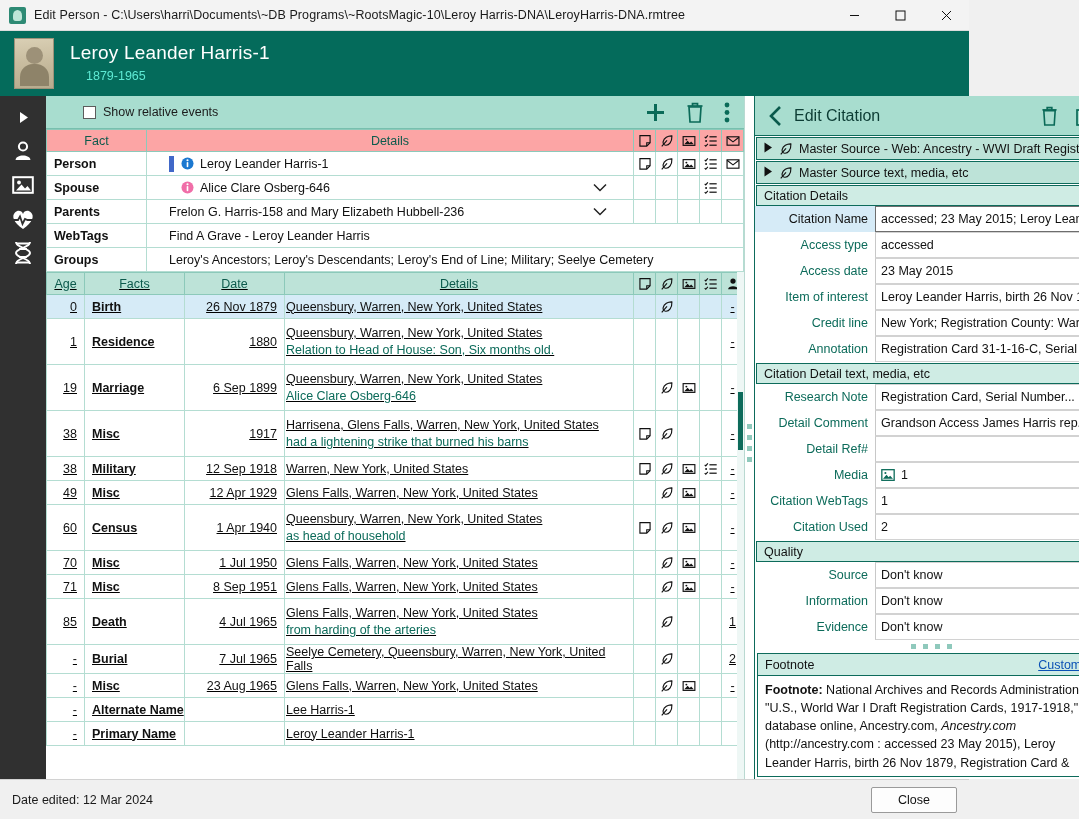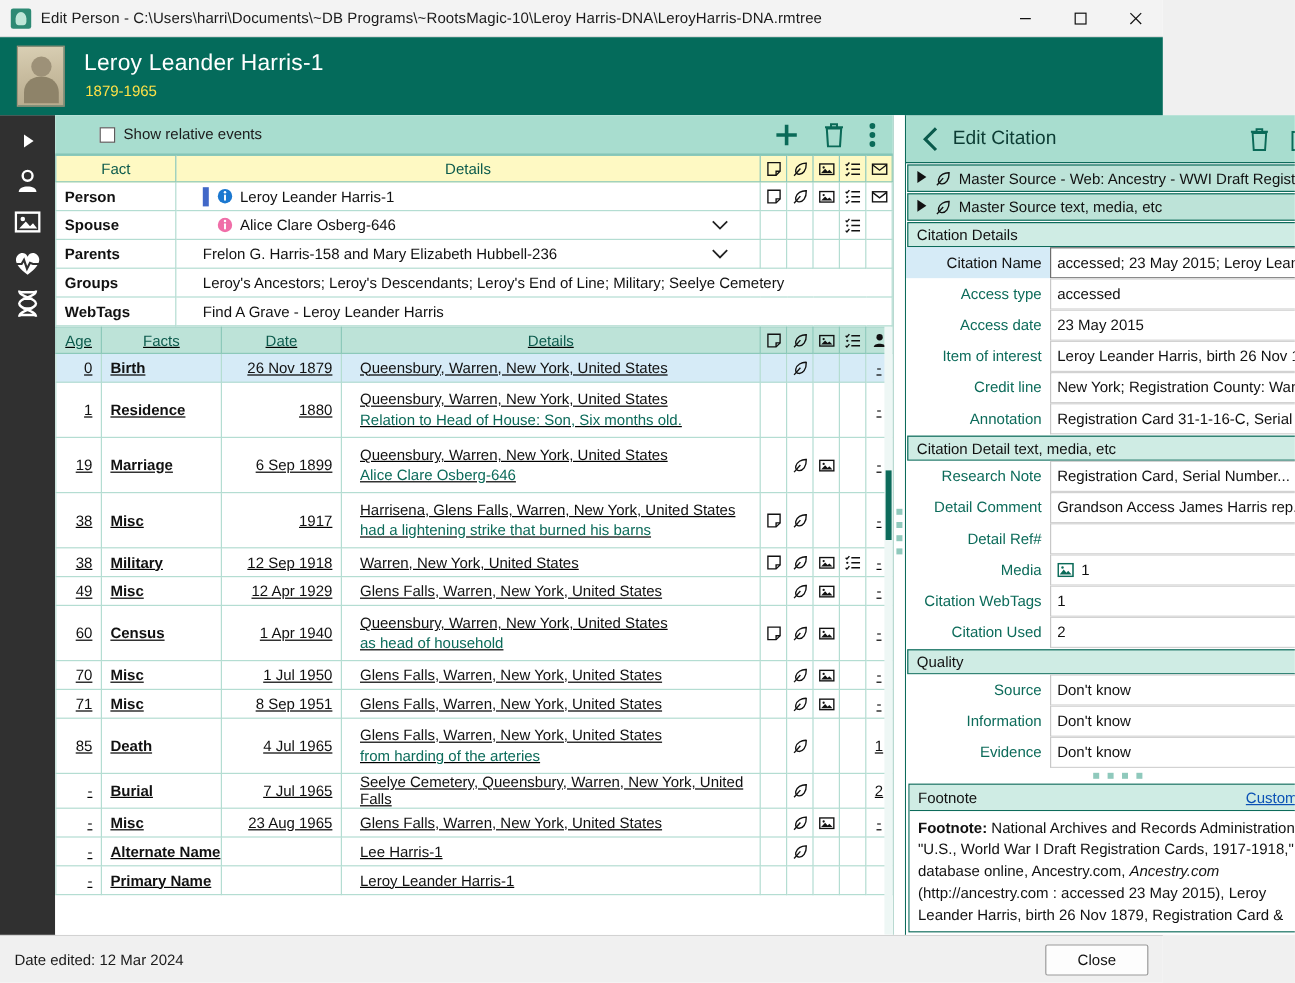--- a/index.html
+++ b/index.html
@@ -33,21 +33,21 @@
     width:40px;height:51px;margin-left:14px;margin-right:16px;
     background:linear-gradient(175deg,#d9cfb4 0%,#c9bda0 45%,#b7ab8e 100%);
     border:1px solid #9d927a; position:relative; overflow:hidden; flex:0 0 auto;
   }
   .portrait:before{content:"";position:absolute;left:11px;top:8px;width:17px;height:17px;
     border-radius:50%;background:#9d9178;}
   .portrait:after{content:"";position:absolute;left:5px;top:25px;width:29px;height:22px;
     border-radius:13px 13px 0 0;background:#8e8369;}
   .ph-text{ line-height:1.1; }
   .ph-name{ font-size:19px; color:#ffffff; font-weight:400; letter-spacing:0.2px; }
-  .ph-dates{ font-size:12.5px; color:#fde047; margin-top:6px; margin-left:1px;}
+  .ph-dates{ font-size:12.5px; color:#5eead4; margin-top:6px; margin-left:16px;}
 
   
   .body-row{ display:flex; height:683px; }
 
   
   .rail{ width:46px; background:#303030; flex:0 0 auto; padding-top:4px; }
   .rail-item{ height:34px; display:flex;align-items:center;justify-content:center;}
   .rail-item svg{ fill:#ffffff; }
 
   
@@ -59,40 +59,40 @@
   }
   .chk{ width:13px;height:13px;border:1px solid #5c5c5c;background:#fff;
         display:inline-block; margin-right:7px; }
   .fact-toolbar .lbl{ font-size:12.5px; color:#1b1b1b;text-align:center; }
   .tb-actions{ margin-left:auto; display:flex; align-items:center; gap:20px; padding-right:14px;}
   .tb-actions span{ display:flex;align-items:center;justify-content:center;cursor:pointer;}
   .tb-actions svg{ display:block; }
 
   
   table.grid{ width:100%; border-collapse:collapse; table-layout:fixed; }
-  .hdr td{ background:#fef9c3; color:#0c5a4c; font-size:12.5px; text-align:center;
+  .hdr td{ background:#fca5a5; color:#0c5a4c; font-size:12.5px; text-align:center;
            height:22px; border:1px solid #8cc9ba; }
   .sumrow td{ height:24px; font-size:12.5px; color:#111; border:1px solid #b4ddd2;
               padding:0 22px; vertical-align:middle;}
   .sumrow td.lab{ font-weight:bold; padding-left:7px; }
   .ic-col{ width:22px; text-align:center; padding:0 !important; }
   .icon-cell svg{ display:block; margin:0 auto; }
 
   
   .facts-wrap{ flex:1; overflow:hidden; position:relative;text-decoration:underline; }
   table.facts{ width:100%; border-collapse:collapse; table-layout:fixed; }
   table.facts th{
     background:#bde3d8; color:#0c5a4c; font-size:12.5px; font-weight:400;
     height:22px; border:1px solid #8cc9ba;
   }
   table.facts td{ border:1px solid #b4ddd2; font-size:12.5px; color:#111; vertical-align:middle; }
   td.age{ text-align:right; padding-right:7px; width:38px;}
   td.fct{ font-weight:bold; padding-left:7px; width:100px;}
   td.dt{ text-align:right; padding-right:7px; width:100px;}
-  td.det{ padding-left:15px; }
+  td.det{ padding-left:1px; }
   td.det .sub{ color:#0c6b5a; display:block; margin-top:3px; }
   tr.sel td{ background:#d6ebf7; }
   td.cnt{ text-align:center; width:22px; }
 
   .vsplit{ width:9px; background:#fff; position:relative; flex:0 0 auto;}
   .vsplit .dots{ position:absolute; left:2px; top:328px; }
   .vsplit .dots i{ display:block;width:5px;height:5px;background:#8fc9bc;margin-bottom:6px;}
 
   
   .lscroll{ position:absolute; right:0; top:0; width:7px; height:100%; background:#eef7f5;}
@@ -403,32 +403,32 @@
                   </span>
                 </div>
               </td>
               <td class="ic-col icon-cell"></td>
               <td class="ic-col icon-cell"></td>
               <td class="ic-col icon-cell"></td>
               <td class="ic-col icon-cell"></td>
               <td class="ic-col icon-cell"></td>
             </tr>
             <tr class="sumrow">
+              <td class="lab">WebTags</td>
+              <td colspan="6">
+                <div style="display:flex;align-items:center;">
+                  <span>Find A Grave - Leroy Leander Harris</span>
+                </div>
+              </td>
+            </tr>
+            <tr class="sumrow">
               <td class="lab">Groups</td>
               <td colspan="6">
                 <div style="display:flex;align-items:center;">
                   <span>Leroy's Ancestors; Leroy's Descendants; Leroy's End of Line; Military; Seelye Cemetery</span>
-                </div>
-              </td>
-            </tr>
-            <tr class="sumrow">
-              <td class="lab">WebTags</td>
-              <td colspan="6">
-                <div style="display:flex;align-items:center;">
-                  <span>Find A Grave - Leroy Leander Harris</span>
                 </div>
               </td>
             </tr>
           </tbody>
       </table>
 
       <div class="facts-wrap">
         <table class="facts">
           <colgroup>
             <col style="width:38px">

